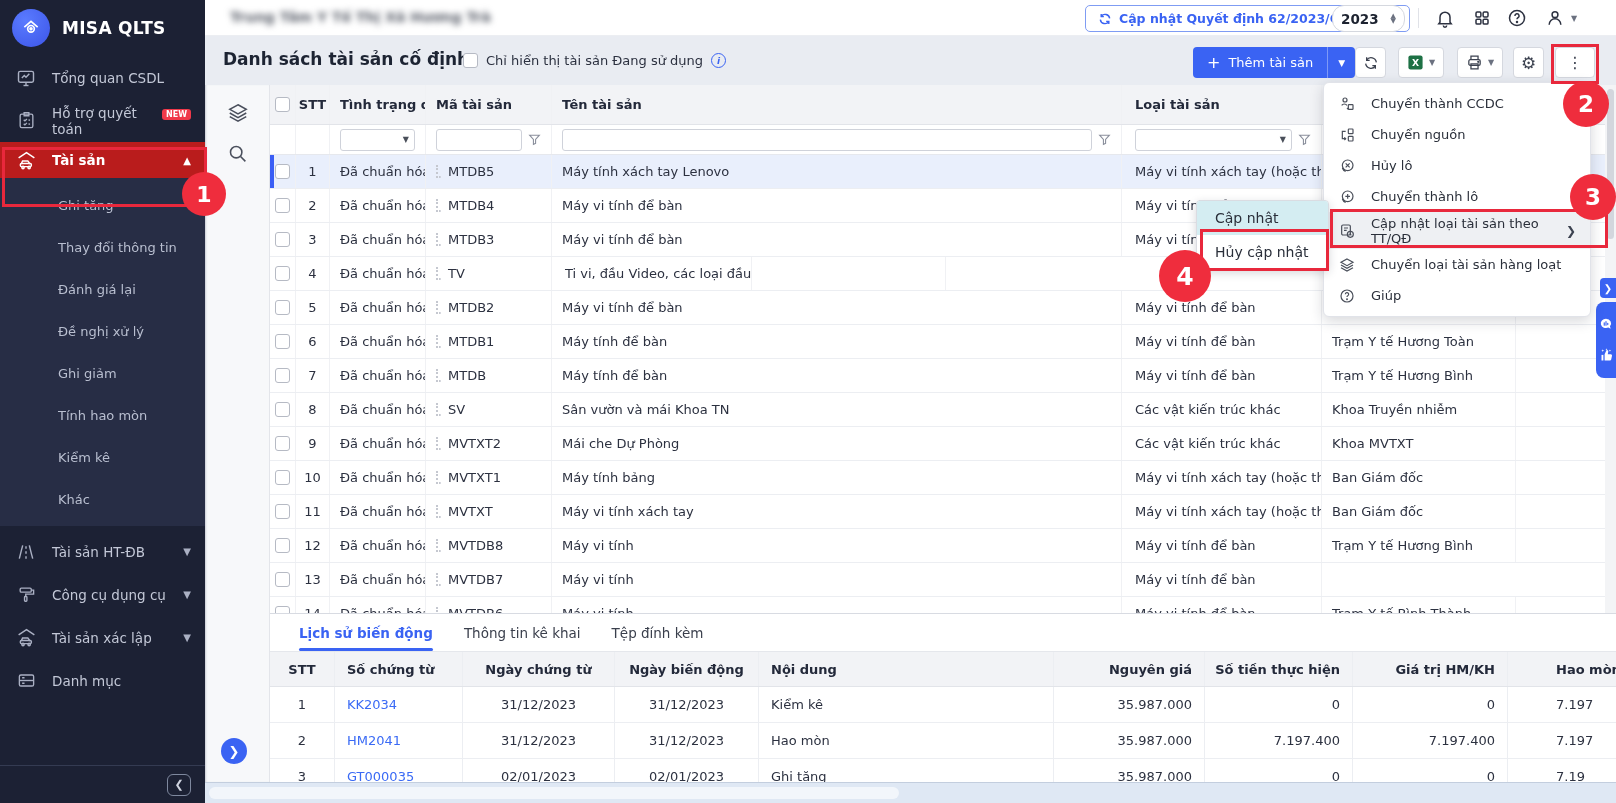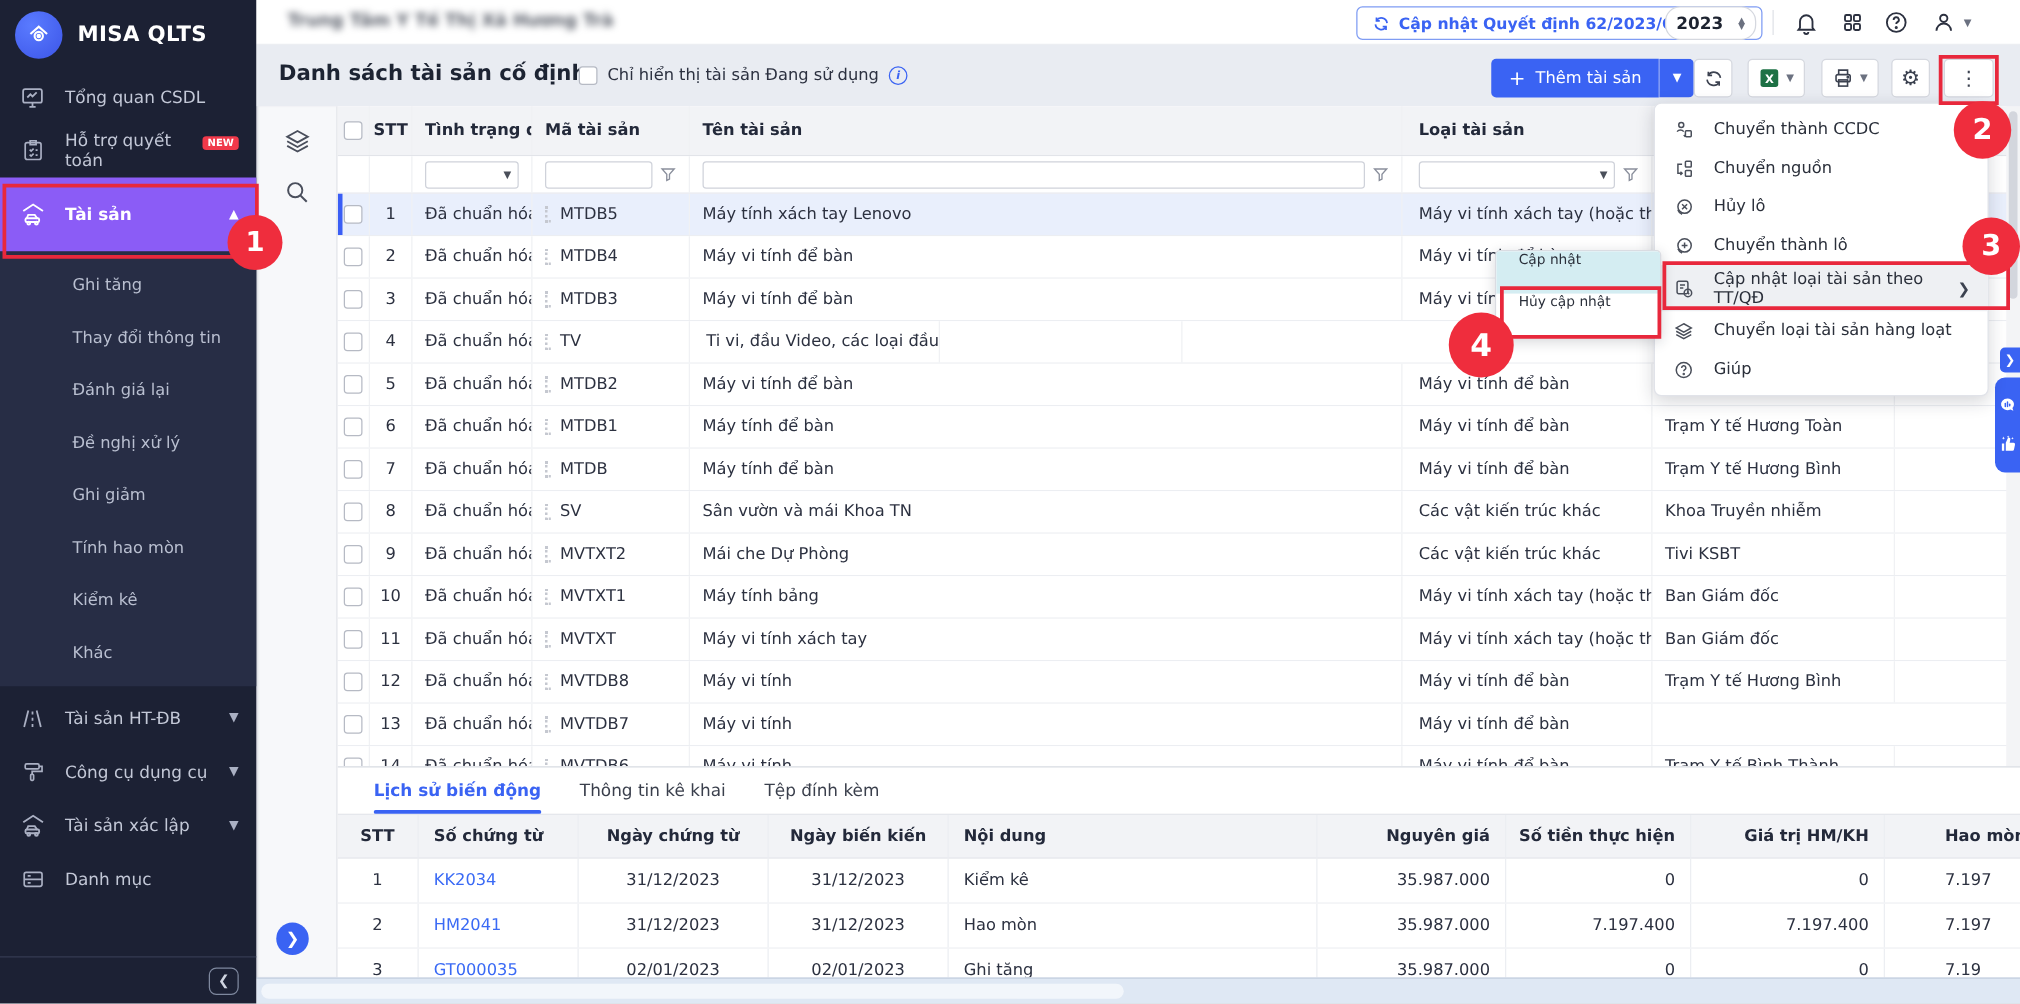--- a/index.html
+++ b/index.html
@@ -6,21 +6,21 @@
   body { font-family:"DejaVu Sans","Liberation Sans",sans-serif; background:#9aa0ab; }
   .screen { position:relative; width:1616px; height:803px; background:#fff; overflow:hidden; font-size:13px; color:#2c3140; }
 
   
   .sidebar { position:absolute; left:0; top:0; width:205px; height:803px; background:#1c2134; color:#c3c8d7; z-index:10; }
   .logo-row { display:flex; align-items:center; gap:12px; padding:10px 12px; height:56px; }
   .logo-circle { width:38px; height:38px; border-radius:50%; background:radial-gradient(circle at 35% 30%,#5a7bff,#3c55e8); display:flex; align-items:center; justify-content:center; flex:0 0 auto; }
   .logo-title { color:#fff; font-weight:bold; font-size:17px; letter-spacing:.3px; }
   .nav-item { display:flex; align-items:center; gap:14px; padding:0 14px; height:43px; font-size:13.5px; cursor:pointer; position:relative; }
   .nav-item .nv-icon { width:24px; display:flex; justify-content:center; flex:0 0 auto; color:#aab0c3; }
-  .nav-item.active { background:#8b5cf6; color:#fff; height:59px; }
+  .nav-item.active { background:#b91c1c; color:#fff; height:36px; }
   .nav-item.active .nv-icon { color:#fff; }
   .nav-item .chev { margin-left:auto; font-size:10px; color:#aab0c3; }
   .nav-item.active .chev { color:#fff; }
   .new-badge { background:#f0394a; color:#fff; font-size:8px; font-weight:bold; border-radius:3px; padding:1px 4px; margin-left:4px; transform:translateY(-6px); }
   .subnav { background:#272d45; padding:6px 0; }
   .subnav-item { height:42px; display:flex; align-items:center; padding-left:58px; font-size:13px; color:#b9bfd0; cursor:pointer; }
   .side-bottom { position:absolute; left:0; right:0; bottom:0; height:38px; border-top:1px solid #343b52; display:flex; align-items:center; justify-content:flex-end; padding-right:14px; }
   .collapse-btn { width:24px; height:22px; border:1px solid #7e889e; border-radius:6px; color:#cfd4e0; font-size:11px; display:flex; align-items:center; justify-content:center; cursor:pointer; }
 
   
@@ -93,21 +93,21 @@
   .hscroll { position:absolute; left:205px; top:782px; width:1411px; height:21px; background:#dfe8f4; border-top:1px solid #c3cede; z-index:4; }
   .hscroll .hthumb { position:absolute; left:4px; top:4px; width:690px; height:12px; border-radius:6px; background:#f2f6fb; }
 
   
   .ctx-menu { position:absolute; left:1323px; top:82px; width:268px; background:#fff; border:1px solid #e1e3e9; border-radius:6px; box-shadow:0 4px 14px rgba(30,35,50,.18); padding:5px 0; z-index:50; }
   .ctx-item { display:flex; align-items:center; gap:15px; height:31px; padding:0 14px; font-size:13px; color:#2a2f3a; cursor:pointer; }
   .ctx-item .ci { color:#4a4f5a; width:18px; display:flex; justify-content:center; flex:0 0 auto; }
   .ctx-item.hl { background:#eef0f3; height:37px; }
   .ctx-item .arrow { margin-left:auto; font-size:12px; color:#3c4250; }
   .sub-menu { position:absolute; left:1196px; top:200px; width:133px; background:#fff; border:1px solid #dadce2; border-radius:4px; box-shadow:0 3px 10px rgba(30,35,50,.18); z-index:52; overflow:hidden; }
-  .sub-item { height:34px; display:flex; align-items:flex-start; padding-left:18px; font-size:11px; color:#2a2f3a; cursor:pointer; background:#fff; }
+  .sub-item { height:34px; display:flex; align-items:center; padding-left:18px; font-size:14px; color:#2a2f3a; cursor:pointer; background:#fff; }
   .sub-item.hl { background:#d4edf2; }
 
   
   .ann-box { position:absolute; border:3px solid #e8283c; z-index:60; pointer-events:none; }
   .ann-badge { position:absolute; background:#ef2d3d; color:#fff; font-weight:bold; border-radius:50%; display:flex; align-items:center; justify-content:center; z-index:70; pointer-events:none; }
 
   
   .float-tab { position:absolute; left:1600px; top:278px; width:16px; height:20px; background:#3a63f3; color:#fff; border-radius:4px 0 0 4px; font-size:10px; display:flex; align-items:center; justify-content:center; z-index:40; cursor:pointer; }
   .float-panel { position:absolute; left:1596px; top:302px; width:20px; height:76px; background:#3a63f3; border-radius:8px 0 0 8px; z-index:40; display:flex; flex-direction:column; align-items:center; justify-content:space-around; padding:6px 0; }
   .float-panel svg { display:block; }
@@ -534,21 +534,21 @@
             <span class="cb"></span>
           </div>
           <div class="cell col-stt">9</div>
           <div class="cell col-status">Đã chuẩn hóa</div>
           <div class="cell col-code">
             <span class="handle"></span>
             <span>MVTXT2</span>
           </div>
           <div class="cell col-name">Mái che Dự Phòng</div>
           <div class="cell col-type">Các vật kiến trúc khác</div>
-          <div class="cell col-dept">Tivi KSBT</div>
+          <div class="cell col-dept">Khoa MVTXT</div>
           <div class="cell col-extra"></div>
         </div>
         <div class="trow">
           <div class="cell col-cb">
             <span class="cb"></span>
           </div>
           <div class="cell col-stt">10</div>
           <div class="cell col-status">Đã chuẩn hóa</div>
           <div class="cell col-code">
             <span class="handle"></span>
@@ -628,21 +628,21 @@
   <div class="bottom">
     <div class="tabs">
       <span class="tab active">Lịch sử biến động</span>
       <span class="tab">Thông tin kê khai</span>
       <span class="tab">Tệp đính kèm</span>
     </div>
     <div class="bhead">
       <div class="bcell bc-stt">STT</div>
       <div class="bcell bc-doc">Số chứng từ</div>
       <div class="bcell bc-d1">Ngày chứng từ</div>
-      <div class="bcell bc-d2">Ngày biến kiến</div>
+      <div class="bcell bc-d2">Ngày biến động</div>
       <div class="bcell bc-ct">Nội dung</div>
       <div class="bcell bc-cost">Nguyên giá</div>
       <div class="bcell bc-exec">Số tiền thực hiện</div>
       <div class="bcell bc-hm">Giá trị HM/KH</div>
       <div class="bcell bc-acc">Hao mòn lũ</div>
     </div>
     <div>
       <div class="brow">
           <div class="bcell bc-stt">1</div>
           <div class="bcell bc-doc">

